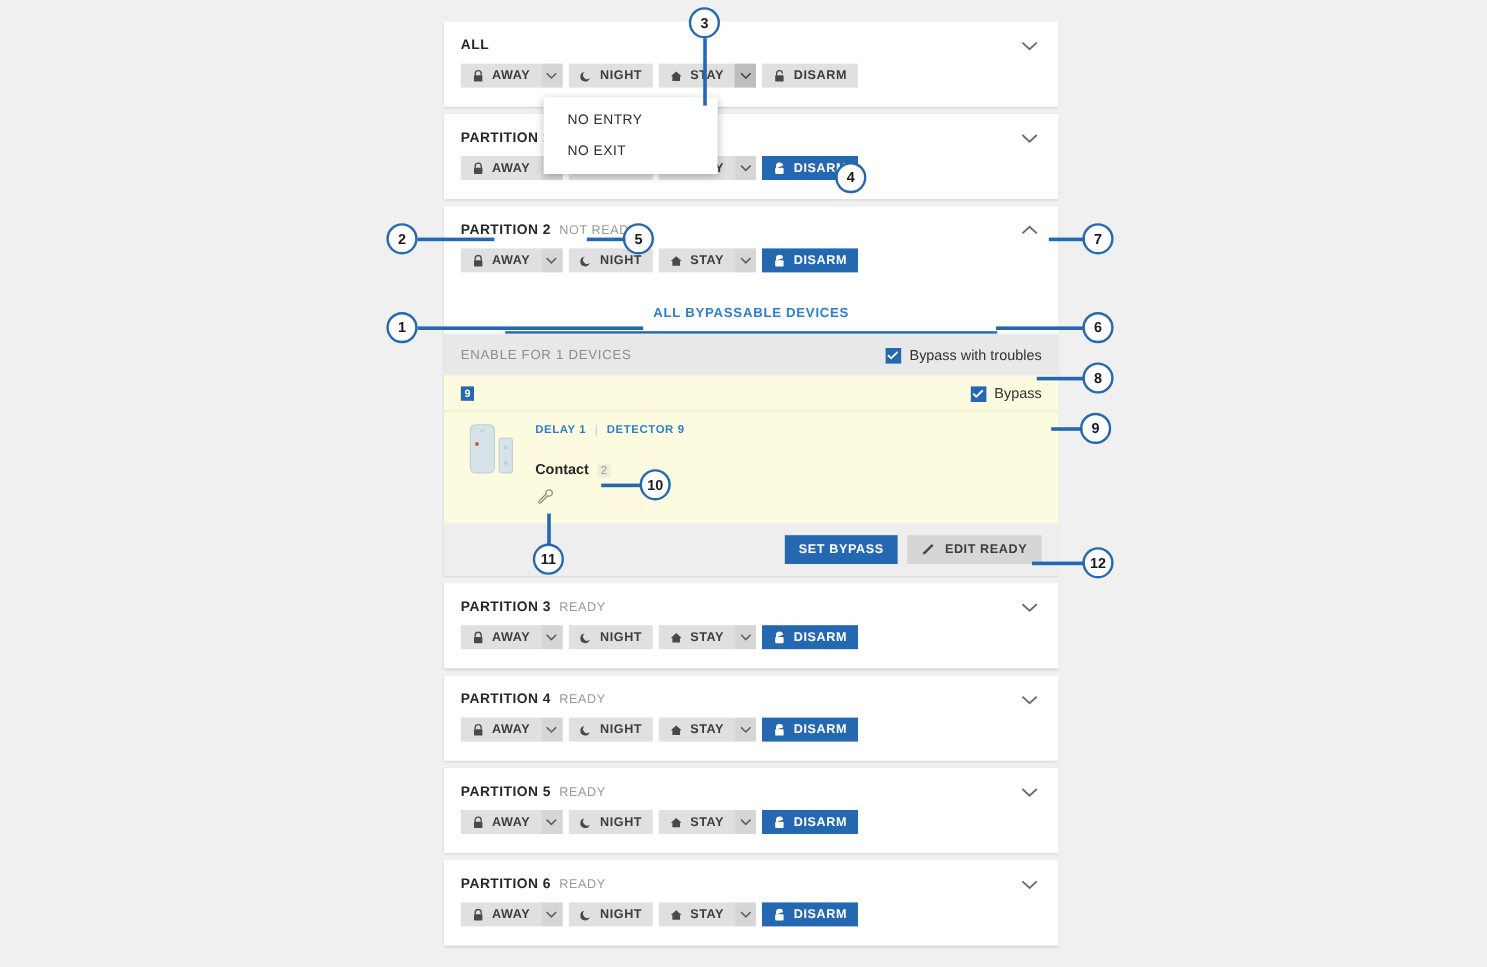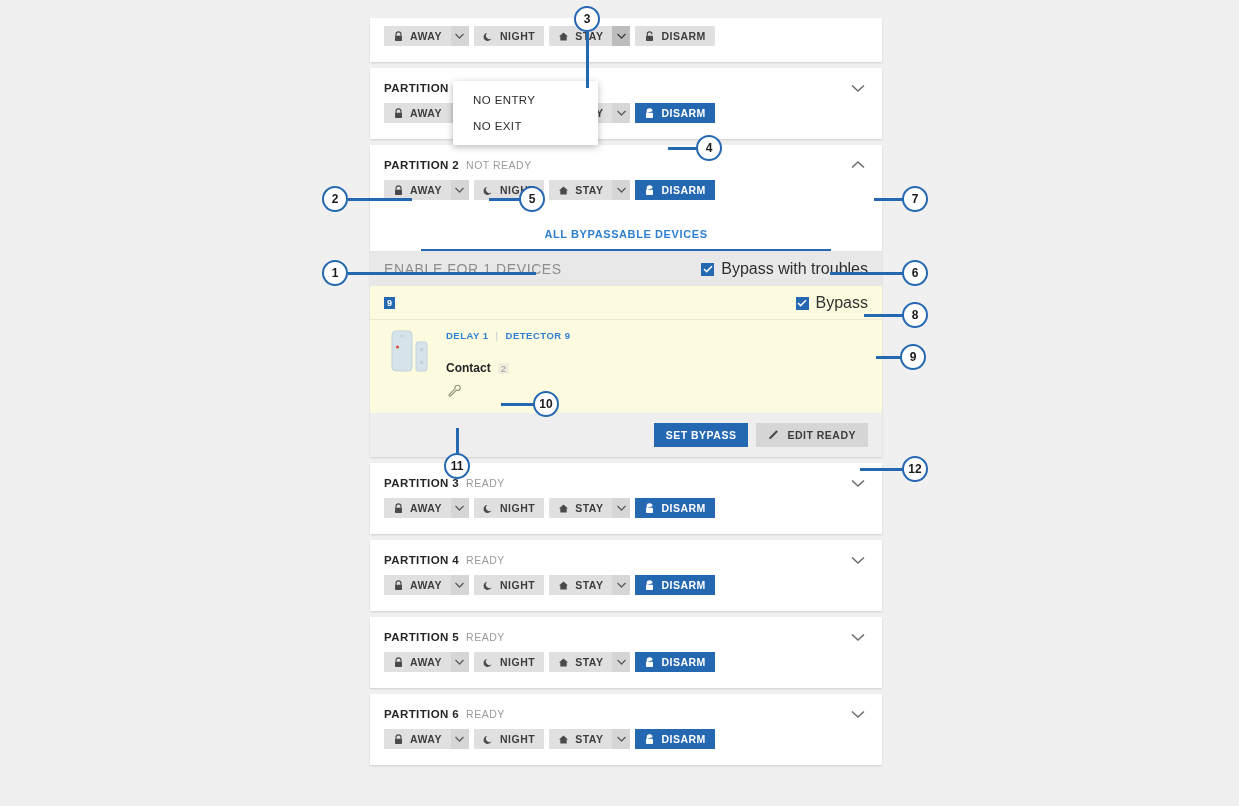--- a/index.html
+++ b/index.html
@@ -88,29 +88,29 @@
   .tab.active::after {
     content: ""; position: absolute; left: 10%; right: 10%; bottom: 0;
     height: 2px; background: #2568b2;
   }
 
   
   .enable-bar {
     display: flex; align-items: center; justify-content: space-between;
     background: #e8e8e8; height: 34px; padding: 0 14px;
   }
-  .enable-txt { font-size: 14px; color: #8d8d8d; letter-spacing: .6px; }
+  .enable-txt { font-size: 11px; color: #8d8d8d; letter-spacing: .6px; }
 
   .cbx { display: flex; align-items: center; gap: 7px; cursor: pointer; }
   .box {
     width: 13px; height: 13px; background: #2568b2;
     display: flex; align-items: center; justify-content: center; flex: none;
   }
   .box svg { display: block; }
-  .cbx-label { font-size: 16px; color: #303030; }
+  .cbx-label { font-size: 12px; color: #303030; }
 
   
   .dev-block { background: #fcfbe0; }
   .dev-top {
     display: flex; align-items: center; justify-content: space-between;
     padding: 8px 14px 7px 14px;
   }
   .zone-badge {
     background: #2568b2; color: #ffffff;
     font-size: 9px; font-weight: bold;
@@ -157,20 +157,31 @@
   .lead.v { width: 2.5px; left: 12px; }
 </style>
 </head>
 <body>
 
 <div id="root">
 
   <div class="cards">
 
     <div class="card first">
+      <div class="card-head">
+        <div class="title-line">
+          <span class="p-name">ALL</span>
+          <span class="p-state"></span>
+        </div>
+        <span class="chev">
+          <svg width="20" height="14" viewBox="0 0 20 14">
+              <path d="M4 4.5 L10 10 L16 4.5" fill="none" stroke="#6e6e6e" stroke-width="1.6"></path>
+            </svg>
+        </span>
+      </div>
       <div class="btn-row">
         <div class="seg">
           <button class="btn">
             <span class="ico">
               <svg width="11" height="11" viewBox="0 0 11 11">
                   <path d="M3 5V3.4a2.5 2.5 0 0 1 5 0V5" fill="none" stroke="#4a4a4a" stroke-width="1.1"></path>
                   <rect x="2" y="4.8" width="7" height="5.2" rx="0.8" fill="#4a4a4a"></rect>
                 </svg>
             </span>
             <span>AWAY</span>

